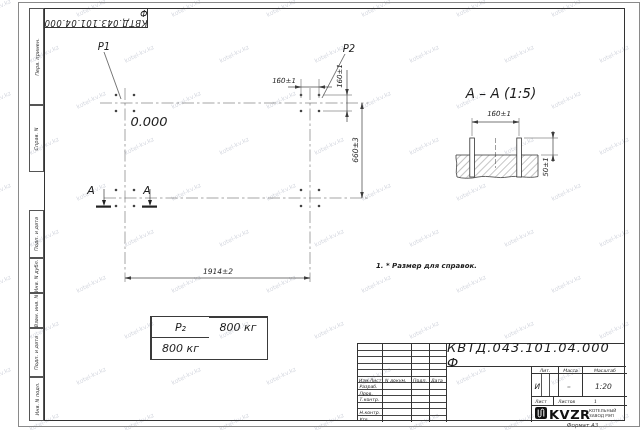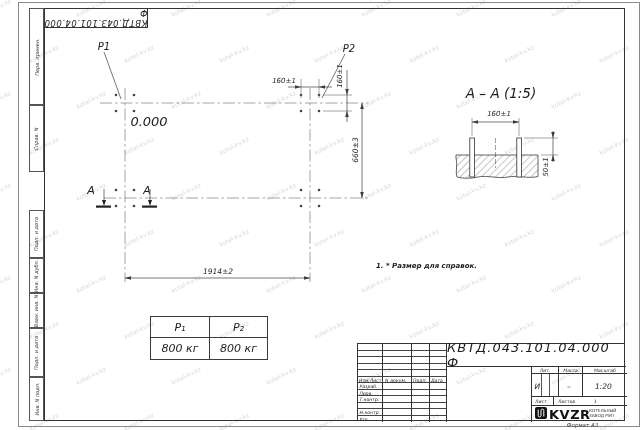--- a/index.html
+++ b/index.html
@@ -260,21 +260,20 @@
   <div class="lbl rot" style="left:355px;top:150px;font-size:7.5px;">660±3</div>
   <div class="lbl" style="left:218px;top:271px;font-size:7.5px;">1914±2</div>
   <div class="lbl" style="left:91px;top:190px;font-size:11px;">А</div>
   <div class="lbl" style="left:147px;top:190px;font-size:11px;">А</div>
 
   <div class="lbl" style="left:501px;top:93px;font-size:13.5px;">А – А (1:5)</div>
   <div class="lbl" style="left:499px;top:114px;font-size:7px;">160±1</div>
   <div class="lbl rot" style="left:546px;top:167px;font-size:7px;">50±1</div>
 
   <div class="ptable">
-    <div style="font-size:11px;">P₁</div>
     <div class="c2" style="font-size:11px;">P₂</div>
     <div class="r2" style="font-size:11px;">800 кг</div>
     <div class="c2 r2" style="font-size:11px;">800 кг</div>
   </div>
 
   <div class="notes">
     <p>1. * Размер для справок.</p>
   </div>
 
   <div class="tb">

